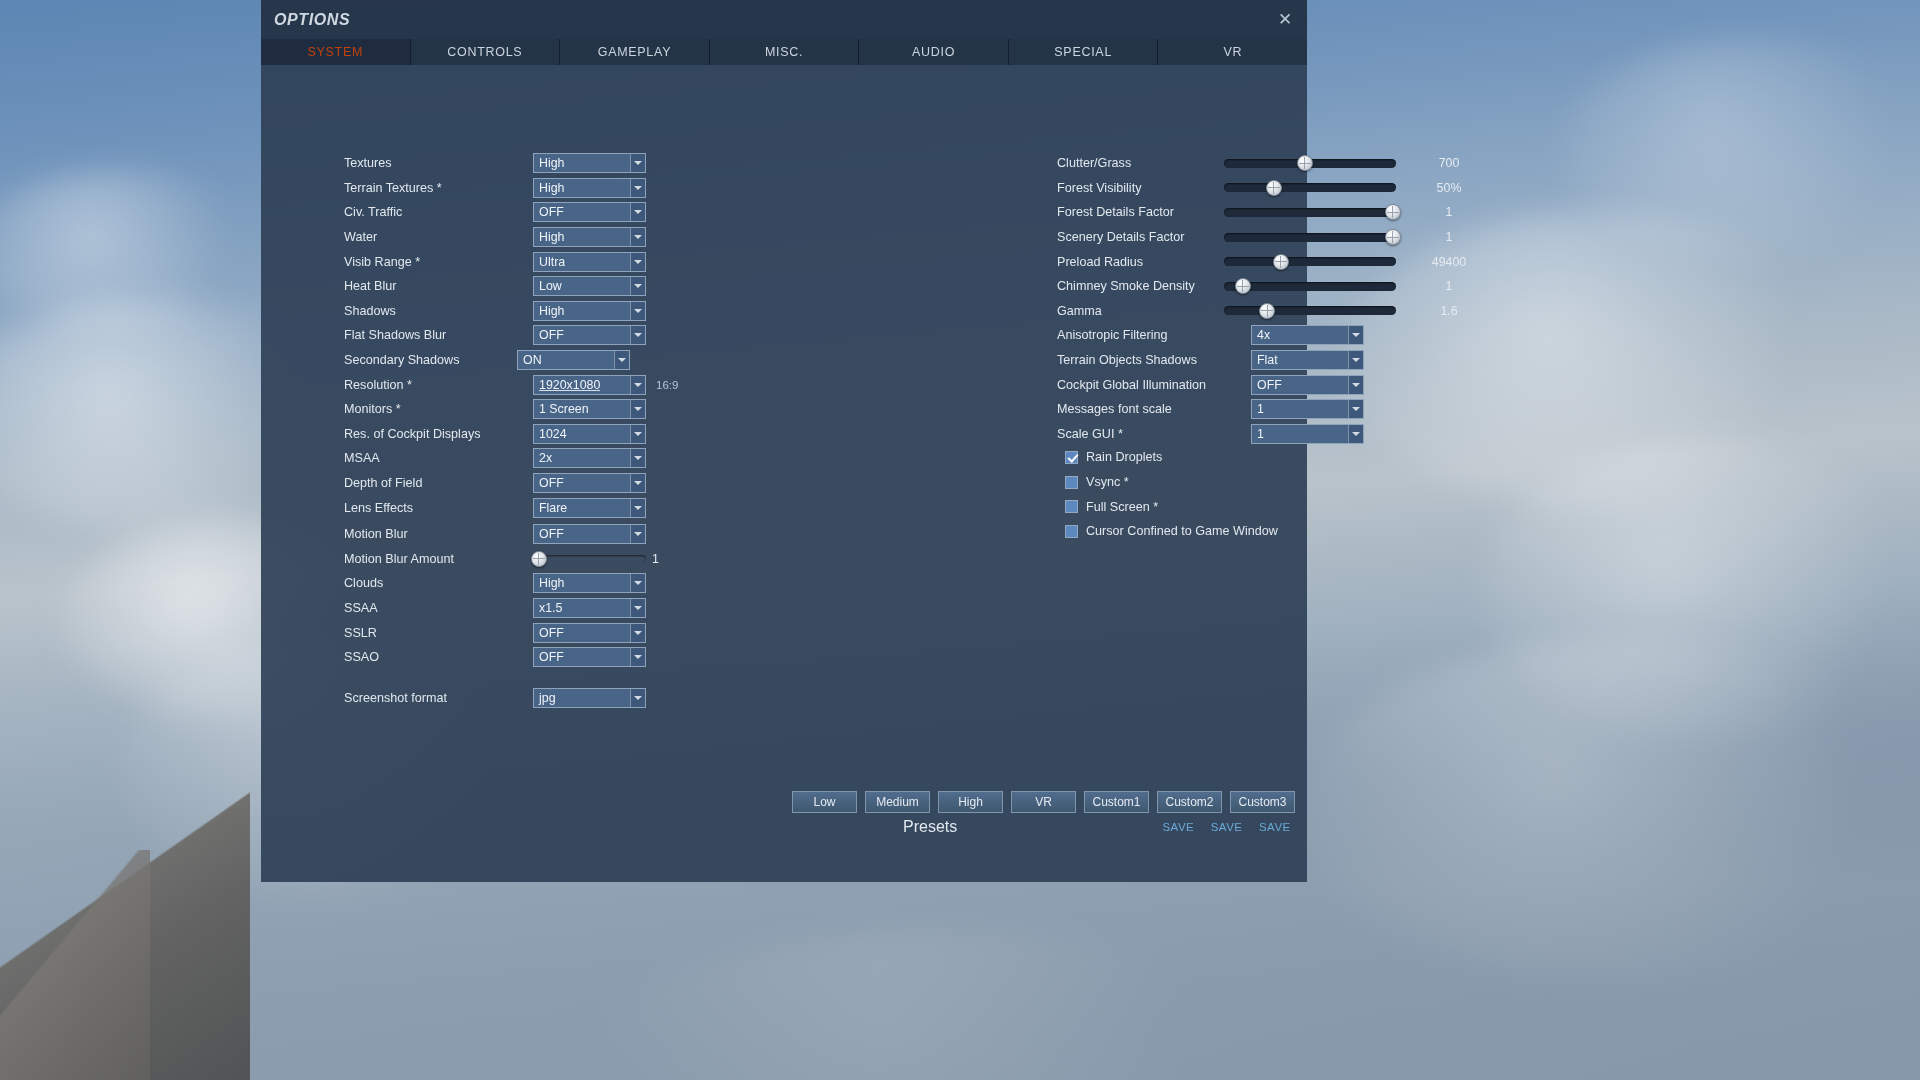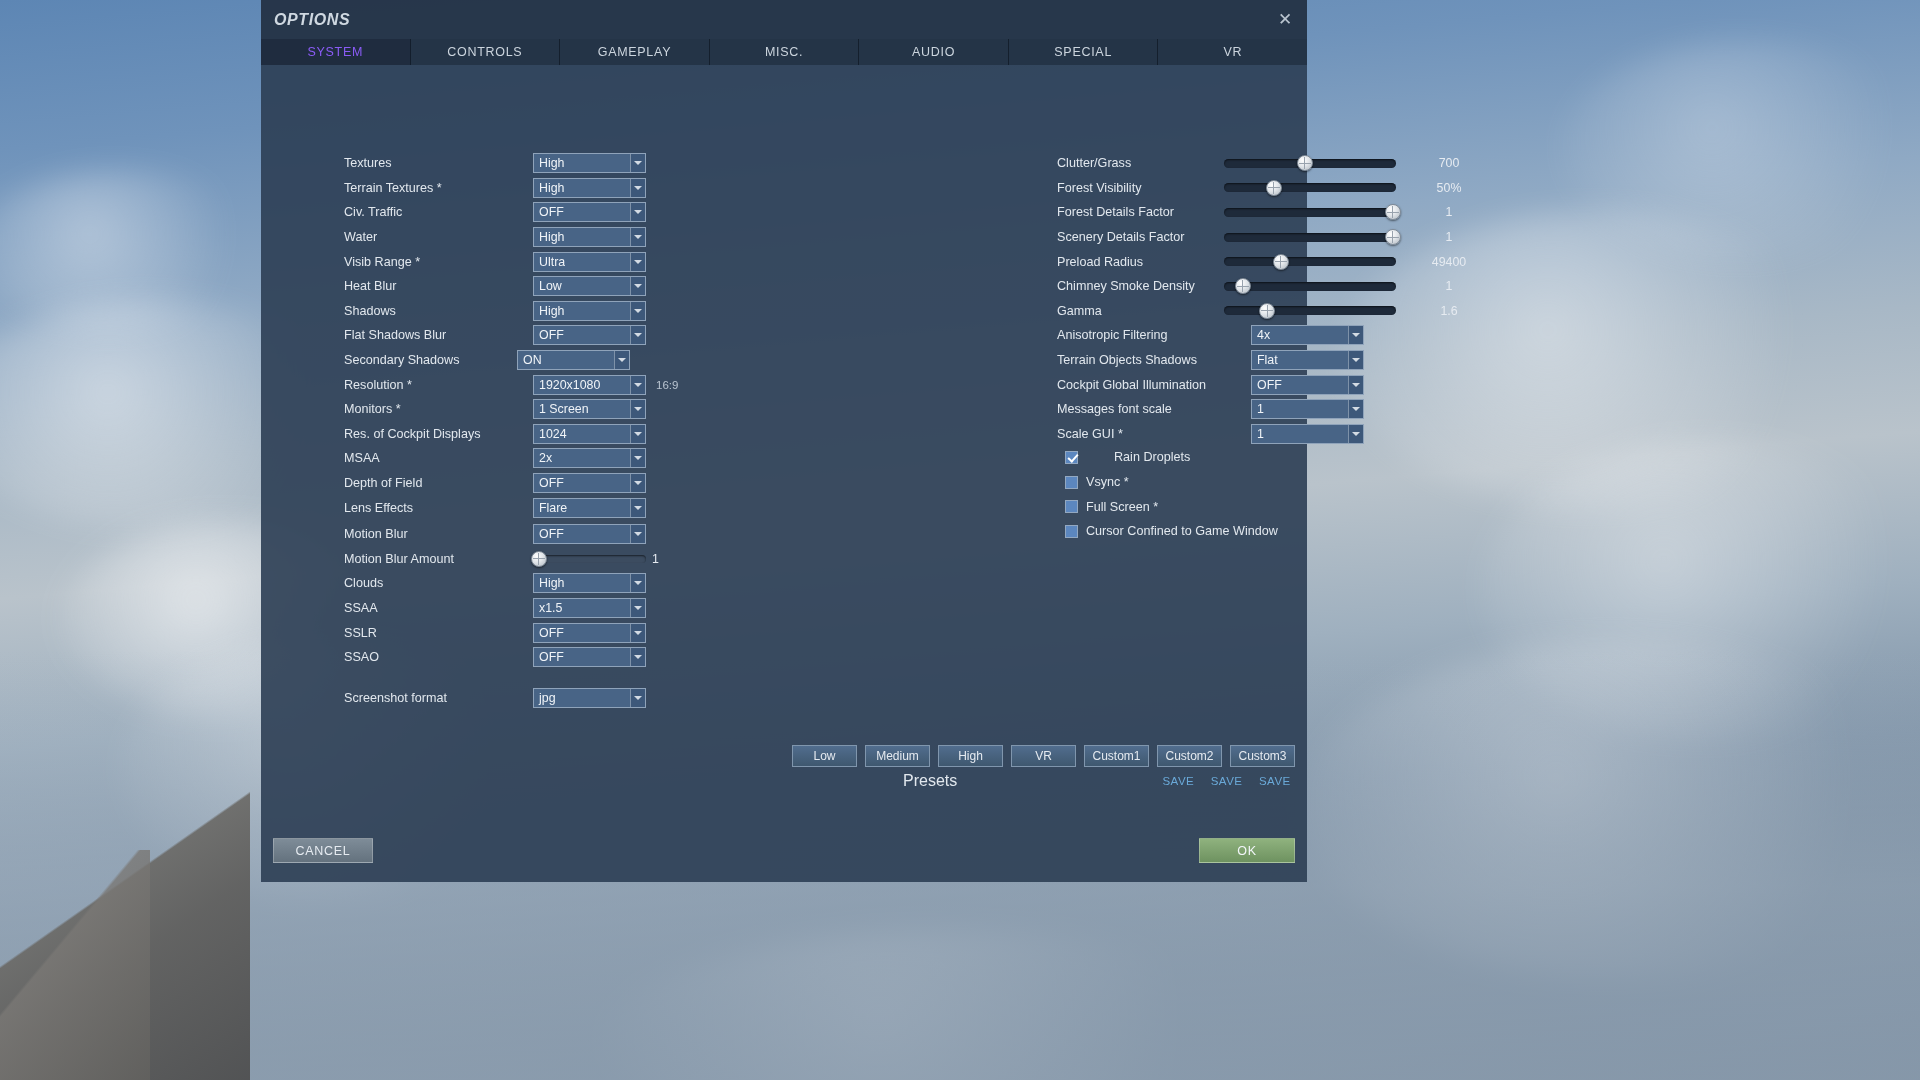--- a/index.html
+++ b/index.html
@@ -76,21 +76,21 @@
   
   .tabs { display: flex; height: 26px; background: rgba(30,44,62,.85); }
   .tab {
     flex: 1 1 0; text-align: center; line-height: 26px;
     font-size: 12.5px; letter-spacing: .7px; color: #ccd5de;
     background: rgba(37,53,72,.92);
     border-right: 1px solid rgba(18,28,41,.85);
     cursor: pointer;
   }
   .tab:last-child { border-right: none; }
-  .tab.active { color: #8b5cf6; background: rgba(30,44,62,.60); }
+  .tab.active { color: #c2410c; background: rgba(30,44,62,.60); }
 
   
   .content { position: relative; flex: 1; }
 
   .col { position: absolute; top: 0; }
   .col-left  { left: 0;   width: 560px; }
   .col-right { left: 520px; width: 526px; }
 
   .row {
     position: relative; height: 24.6px;
@@ -302,21 +302,21 @@
         </div>
         <div class="row" style="margin-top: 0px;">
           <div class="lbl" style="position: absolute; left: 83px;">Secondary Shadows</div>
           <div class="dd" style="position: absolute; left: 256px; width: 113px;">
             <span class="val">ON</span>
             <span class="arrow"></span>
           </div>
         </div>
         <div class="row" style="margin-top: 0px;">
           <div class="lbl" style="position: absolute; left: 83px;">Resolution *</div>
-          <div class="dd" style="position: absolute; left: 272px; width: 113px;">
+          <div class="dd" style="position: absolute; left: 272px; width: 113px; text-decoration: underline;">
             <span class="val">1920x1080</span>
             <span class="arrow"></span>
           </div>
           <div class="aspect" style="position: absolute; left: 395px;">16:9</div>
         </div>
         <div class="row" style="margin-top: 0px;">
           <div class="lbl" style="position: absolute; left: 83px;">Monitors *</div>
           <div class="dd" style="position: absolute; left: 272px; width: 113px;">
             <span class="val">1 Screen</span>
             <span class="arrow"></span>
@@ -486,21 +486,21 @@
             <span class="arrow"></span>
           </div>
         </div>
         <div class="row" style="margin-top: 0px;">
           <div class="lbl r" style="position: absolute; left: 276px;">Scale GUI *</div>
           <div class="dd" style="position: absolute; left: 470px; width: 113px;">
             <span class="val">1</span>
             <span class="arrow"></span>
           </div>
         </div>
-        <div class="cb-row" style="padding-left: 284px; margin-top: -1px; gap: 28px;">
+        <div class="cb-row" style="padding-left: 284px; margin-top: -1px;">
           <div class="cbox checked"></div>
           <div class="cb-lbl">Rain Droplets</div>
         </div>
         <div class="cb-row" style="padding-left: 284px;">
           <div class="cbox"></div>
           <div class="cb-lbl">Vsync *</div>
         </div>
         <div class="cb-row" style="padding-left: 284px;">
           <div class="cbox"></div>
           <div class="cb-lbl">Full Screen *</div>
@@ -527,17 +527,13 @@
           <div class="save-link blank">&nbsp;</div>
           <div class="save-link blank">&nbsp;</div>
           <div class="save-link blank">&nbsp;</div>
           <div class="save-link">SAVE</div>
           <div class="save-link">SAVE</div>
           <div class="save-link">SAVE</div>
         </div>
     </div>
   </div>
 
-  <div class="footer">
-    <div class="btn-cancel">CANCEL</div>
-    <div class="btn-ok">OK</div>
-  </div>
 </div>
 
 </body></html>

